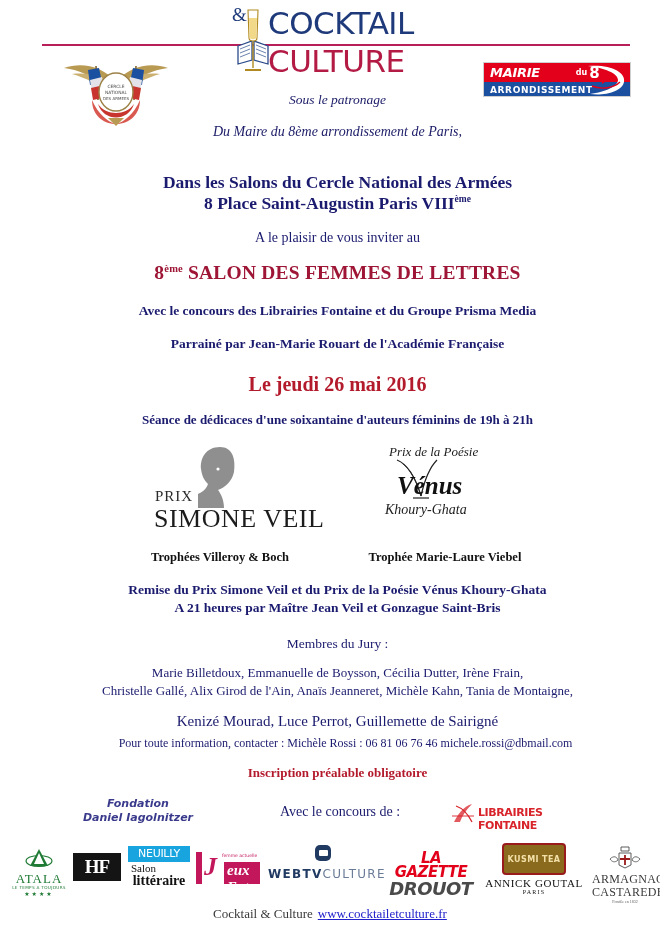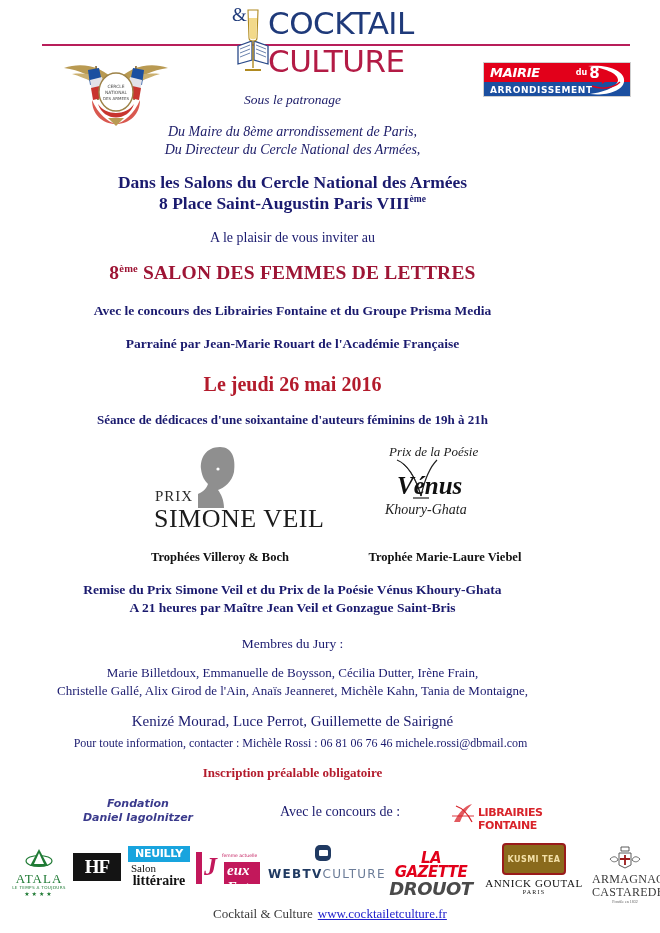--- a/index.html
+++ b/index.html
@@ -144,20 +144,21 @@
     width: 44px;
     height: 32px;
   }
 
   
   .tx {
     position: absolute;
     width: 585px;
     text-align: center;
     left: 0;
+    padding-left: 45px;
   }
   .italic-script {
     font-family: "Liberation Serif", serif;
     font-style: italic;
     color: #20206b;
   }
   .navy { color: #1a1a6e; }
   .crimson { color: #9e1535; }
   .darkred { color: #b31b2c; }
 
@@ -386,21 +387,21 @@
     left: 128px;
     top: 846px;
     width: 62px;
     height: 46px;
     text-align: center;
   }
   .neuilly-band {
     background: #18a4de;
     color: #ffffff;
     font-family: "DejaVu Sans", sans-serif;
-    font-weight: 700;
+    font-weight: 400;
     font-size: 11px;
     padding: 1px 0 2px;
     letter-spacing: -0.3px;
   }
   .neuilly-salon {
     font-family: "Liberation Serif", serif;
     font-size: 11px;
     color: #111111;
     text-align: left;
     padding-left: 3px;
@@ -668,21 +669,20 @@
       <svg viewBox="0 0 44 32" width="44" height="32" aria-hidden="true">
         <path d="M4 2 C26 0 42 8 40 18 C38 28 20 32 6 30 C22 28 34 22 34 16 C34 9 20 4 4 2 Z" fill="#ffffff"></path>
         <path d="M16 6 L30 12 L18 20 Z" fill="#e2001a"></path>
         <path d="M8 22 C18 26 30 24 36 18" stroke="#e2001a" stroke-width="1.4" fill="none"></path>
       </svg>
     </div>
   </div>
 
   <div class="tx italic-script patronage">Sous le patronage</div>
   <div class="tx italic-script patron1">Du Maire du 8ème arrondissement de Paris,</div>
-  <div class="tx italic-script patron2">Du Directeur du Cercle National des Armées,</div>
 
   <div class="tx navy venue1">Dans les Salons du Cercle National des Armées</div>
   <div class="tx navy venue2"><span>8 Place Saint-Augustin Paris VIII</span><sup>ème</sup></div>
 
   <div class="tx navy invite">A le plaisir de vous inviter au</div>
   <div class="tx crimson salon"><span>8</span><sup>ème</sup><span> SALON DES FEMMES DE LETTRES</span></div>
   <div class="tx navy concours">Avec le concours des Librairies Fontaine et du Groupe Prisma Media</div>
   <div class="tx navy parraine">Parrainé par Jean-Marie Rouart de l'Académie Française</div>
   <div class="tx darkred date">Le jeudi 26 mai 2016</div>
   <div class="tx navy seance">Séance de dédicaces d'une soixantaine d'auteurs féminins de 19h à 21h</div>

